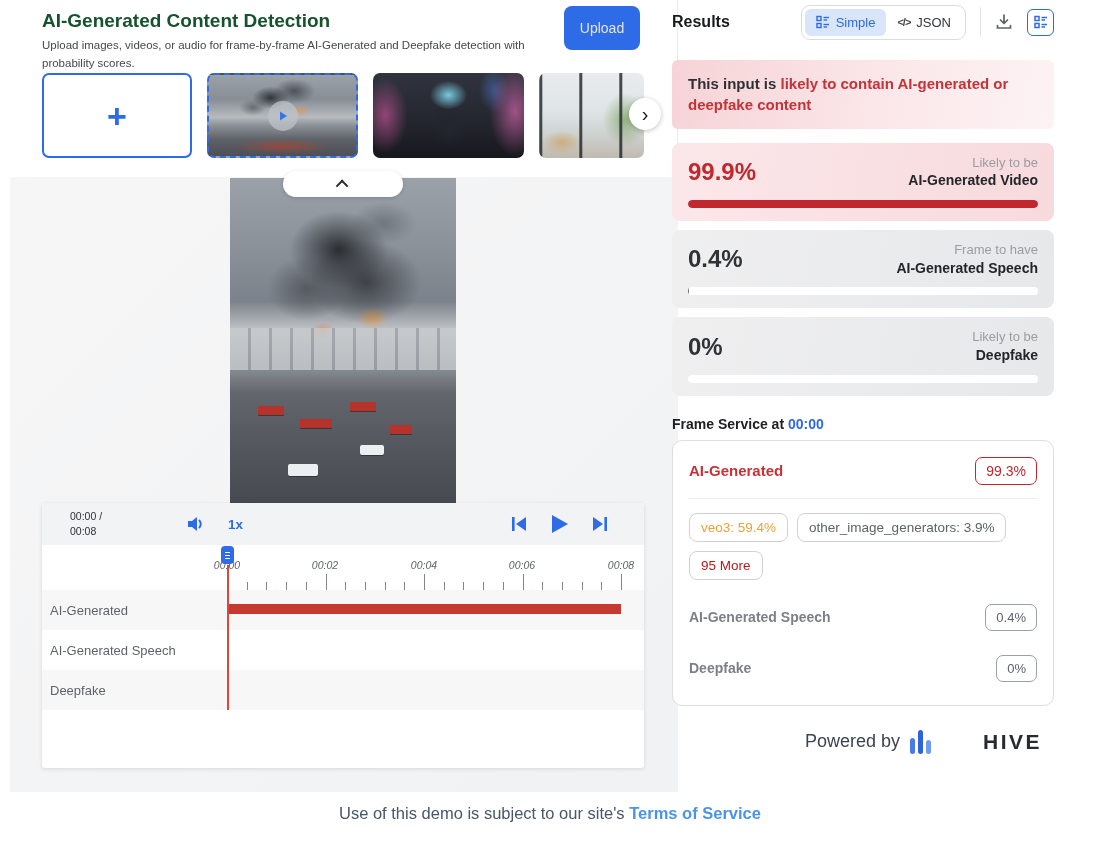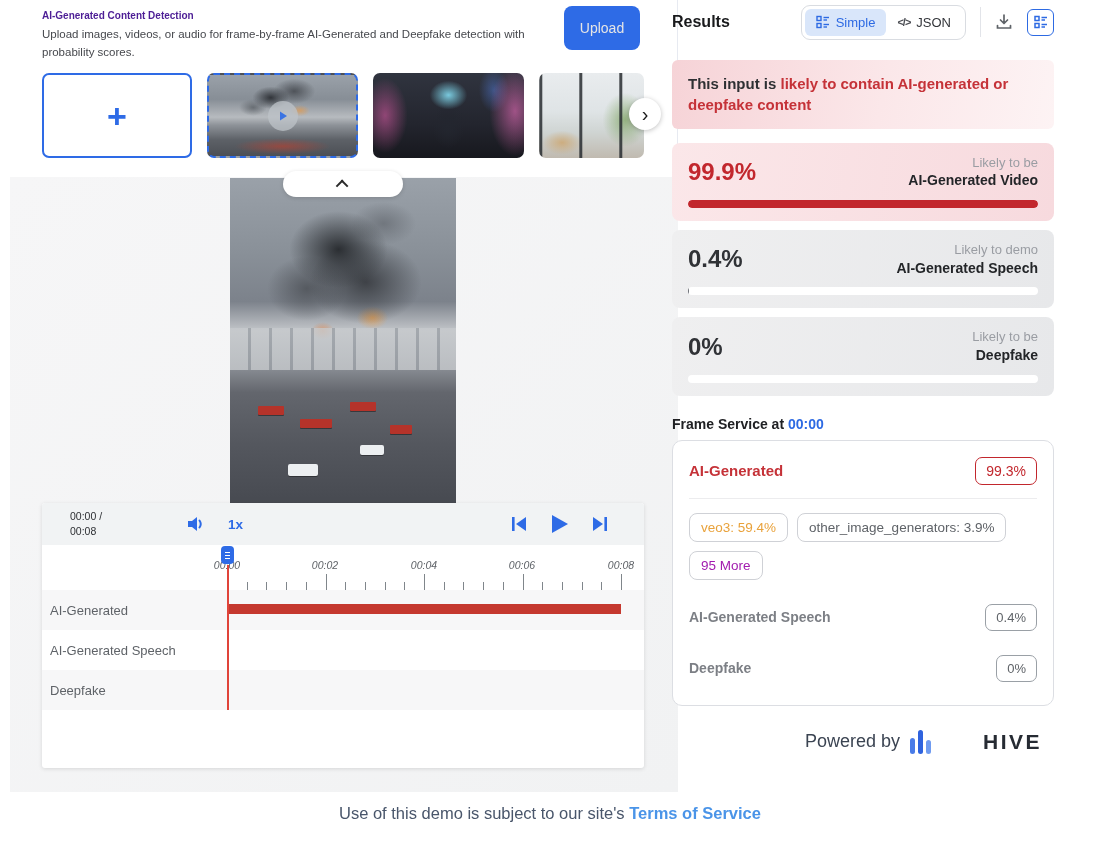--- a/index.html
+++ b/index.html
@@ -3,21 +3,21 @@
 <meta charset="utf-8">
 <style>
   * { margin:0; padding:0; box-sizing:border-box; }
   html,body { width:1100px; height:868px; background:#ffffff; font-family:"Liberation Sans", sans-serif; overflow:hidden; }
   .app { position:relative; width:1100px; height:868px; }
 
   
   .left-panel { position:absolute; left:0; top:0; width:678px; height:792px; border-right:1px solid #e7eaf1; background:#fff; }
 
   .lp-header { position:relative; padding:10px 0 0 42px; }
-  .lp-title { font-size:10px; font-weight:bold; color:#4c1d95; }
+  .lp-title { font-size:19px; font-weight:bold; color:#14532d; }
   .lp-desc { width:505px; margin-top:5px; font-size:11.5px; line-height:1.55; color:#46484d; }
   .upload-btn { position:absolute; right:37px; top:6px; width:76px; height:44px; background:#2e6be6; color:#e5e5e5; font-size:14px; border:none; border-radius:8px; cursor:pointer; font-family:inherit; }
 
   .thumbs { position:absolute; left:42px; top:73px; display:flex; gap:15px; width:602px; overflow:hidden; height:89px; }
   .thumb { width:151px; height:85px; border-radius:7px; flex:0 0 auto; position:relative; overflow:hidden; }
   .add-box { width:150px; height:85px; border:2px solid #2e6be6; border-radius:7px; background:#fff; display:flex; align-items:center; justify-content:center; cursor:pointer; }
   .add-plus { color:#2e6be6; font-size:34px; font-weight:bold; line-height:1; }
   .thumb-video { border:2px dashed #2e6be6; }
   .play-overlay { position:absolute; left:50%; top:50%; transform:translate(-50%,-50%); width:30px; height:30px; border-radius:50%; background:rgba(190,195,200,.75); display:flex; align-items:center; justify-content:center; }
   .play-overlay svg { display:block; }
@@ -122,21 +122,21 @@
   .fc-row { display:flex; align-items:center; }
   .fc-title { font-size:15px; font-weight:bold; color:#c53238; }
   .badge { margin-left:auto; font-size:14px; padding:5px 10px; border-radius:7px; border:1px solid; background:#fff; }
   .badge-red { color:#c2272d; border-color:#c2272d; }
   .badge-gray { color:#5f6368; border-color:#9aa0a6; font-size:13px; }
   .fc-div { height:1px; background:#ececee; margin:13px 0 14px; }
   .chips { display:flex; flex-wrap:wrap; gap:9px; }
   .chip { font-size:13.5px; padding:6px 11px; border:1px solid #cfd1d6; border-radius:8px; background:#fff; cursor:pointer; font-family:inherit; }
   .chip-orange { color:#e9a23b; }
   .chip-gray { color:#5f6368; }
-  .chip-blue { color:#a21caf; }
+  .chip-blue { color:#b91c1c; }
   .fc-sub { display:flex; align-items:center; margin-top:24px; }
   .fc-sub-label { font-size:14px; font-weight:bold; color:#7c7f85; }
 
   .powered { margin-top:24px; display:flex; align-items:center; justify-content:flex-end; gap:10px; padding-right:12px; }
   .powered-text { font-size:18px; color:#3b4452; }
   .hive-logo { display:flex; align-items:flex-end; gap:3px; margin-right:2px; }
   .hive-bar { width:5px; border-radius:3px; }
   .hive-word { font-size:21px; font-weight:bold; letter-spacing:2.5px; color:#262b33;margin-left:40px; }
 
   .footer { position:absolute; left:0; top:804px; width:1100px; text-align:center; font-size:16.5px; color:#49566b; }
@@ -329,21 +329,21 @@
       </div>
       <div class="sc-track">
         <div class="sc-fill" style="width: 100%;"></div>
       </div>
     </div>
 
     <div class="score-card sc-gray">
       <div class="sc-top">
         <div class="sc-value">0.4%</div>
         <div class="sc-labels">
-          <div class="sc-sub">Likely to demo</div>
+          <div class="sc-sub">Frame to have</div>
           <div class="sc-name">AI-Generated Speech</div>
         </div>
       </div>
       <div class="sc-track">
         <div class="sc-fill" style="width: 0.4%;"></div>
       </div>
     </div>
 
     <div class="score-card sc-gray">
       <div class="sc-top">

